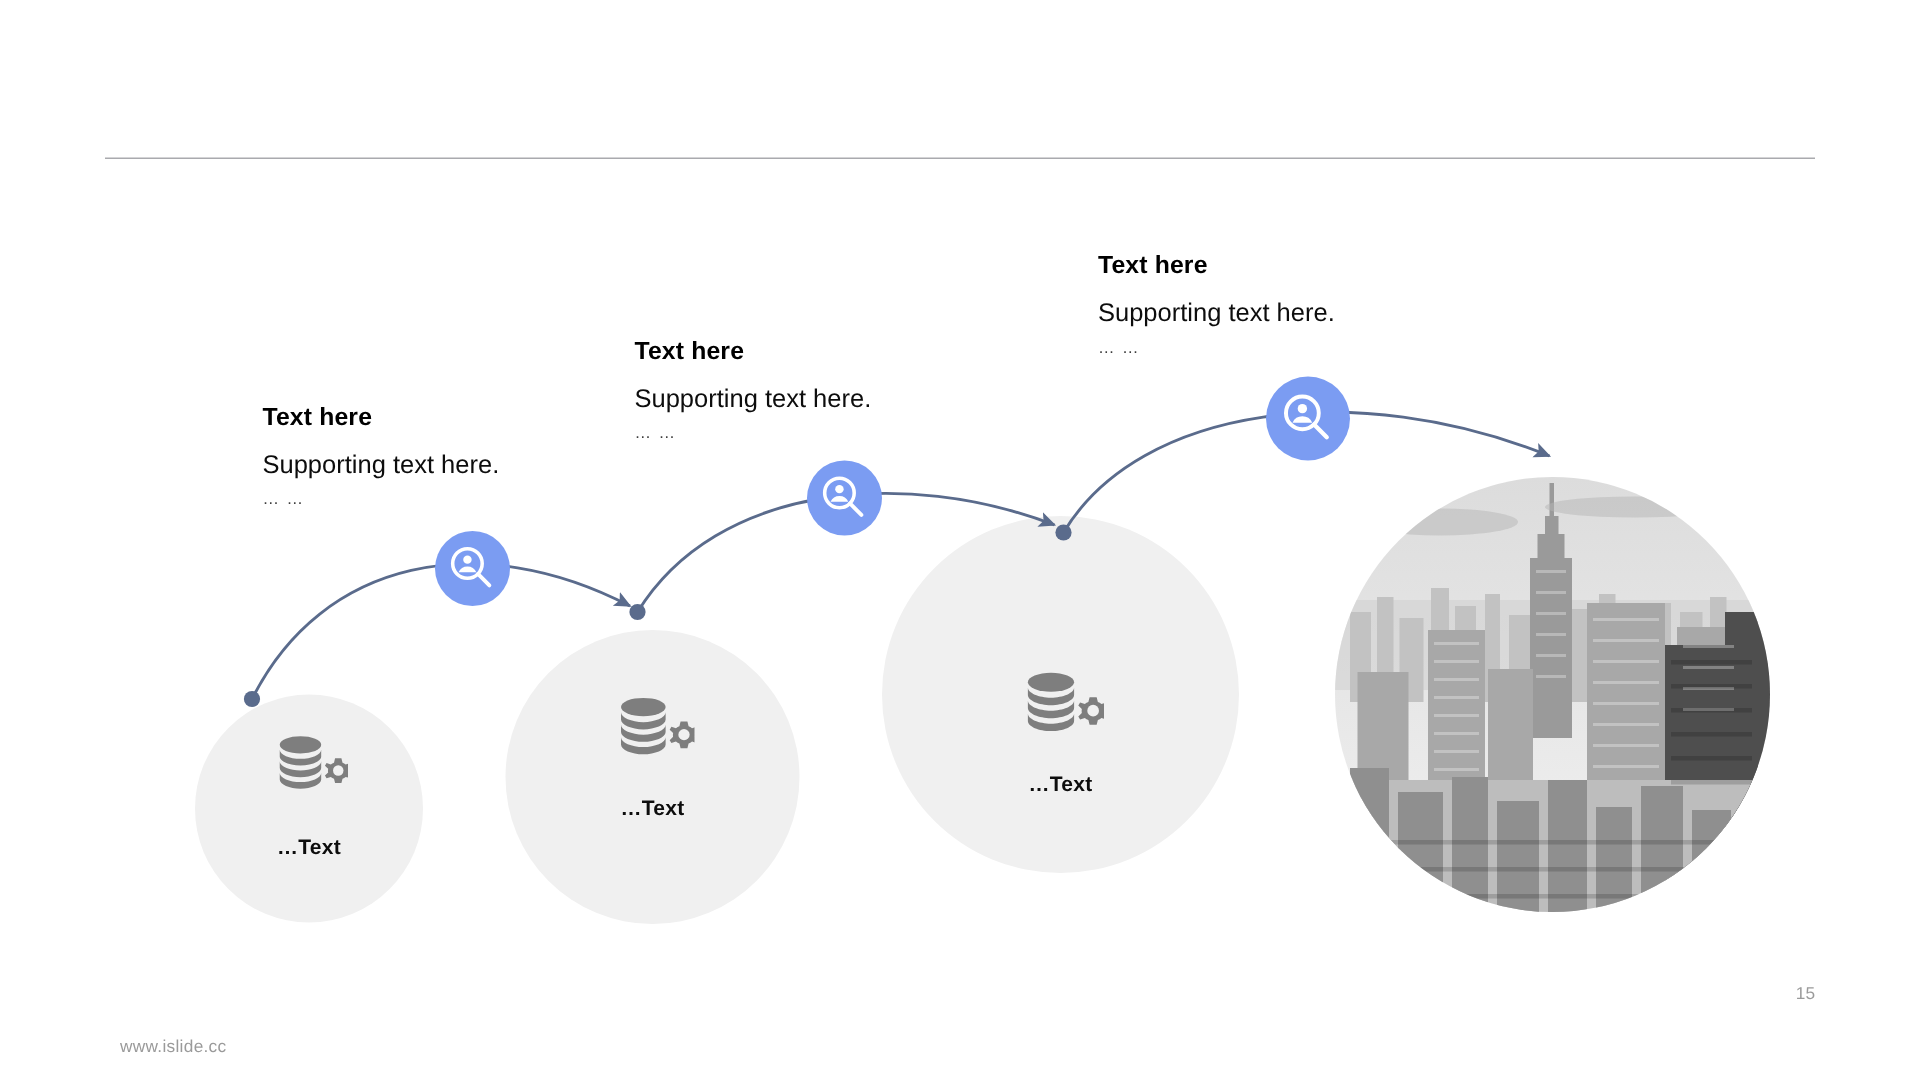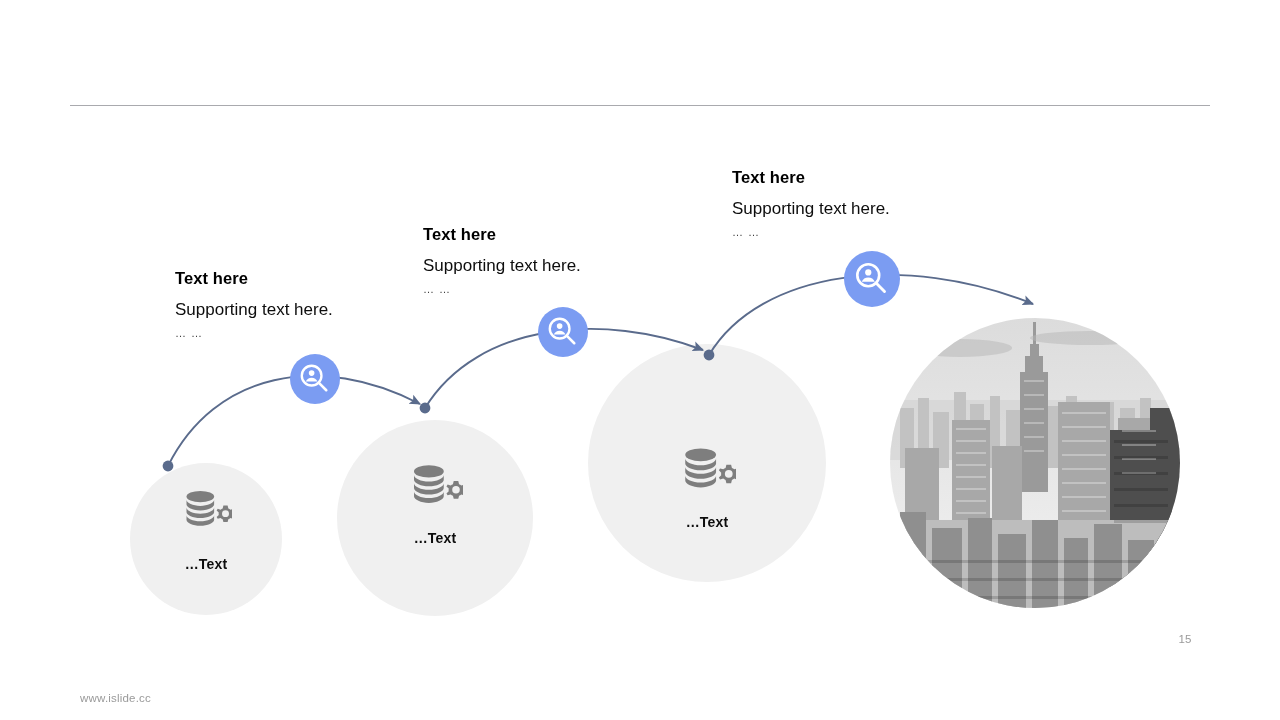--- a/index.html
+++ b/index.html
@@ -89,23 +89,23 @@
     position: absolute;
     left: 80px;
     top: 692px;
     font-size: 11.5px;
     color: #9a9a9a;
     letter-spacing: 0.2px;
   }
   .footer-page {
     position: absolute;
     left: 1160px;
-    top: 633px;
+    top: 657px;
     width: 50px;
-    text-align: center;
+    text-align: right;
     font-size: 11.5px;
     color: #9a9a9a;
   }
 </style>
 </head>
 <body>
 
 <div class="slide">
 
   <div class="header-rule"></div>

